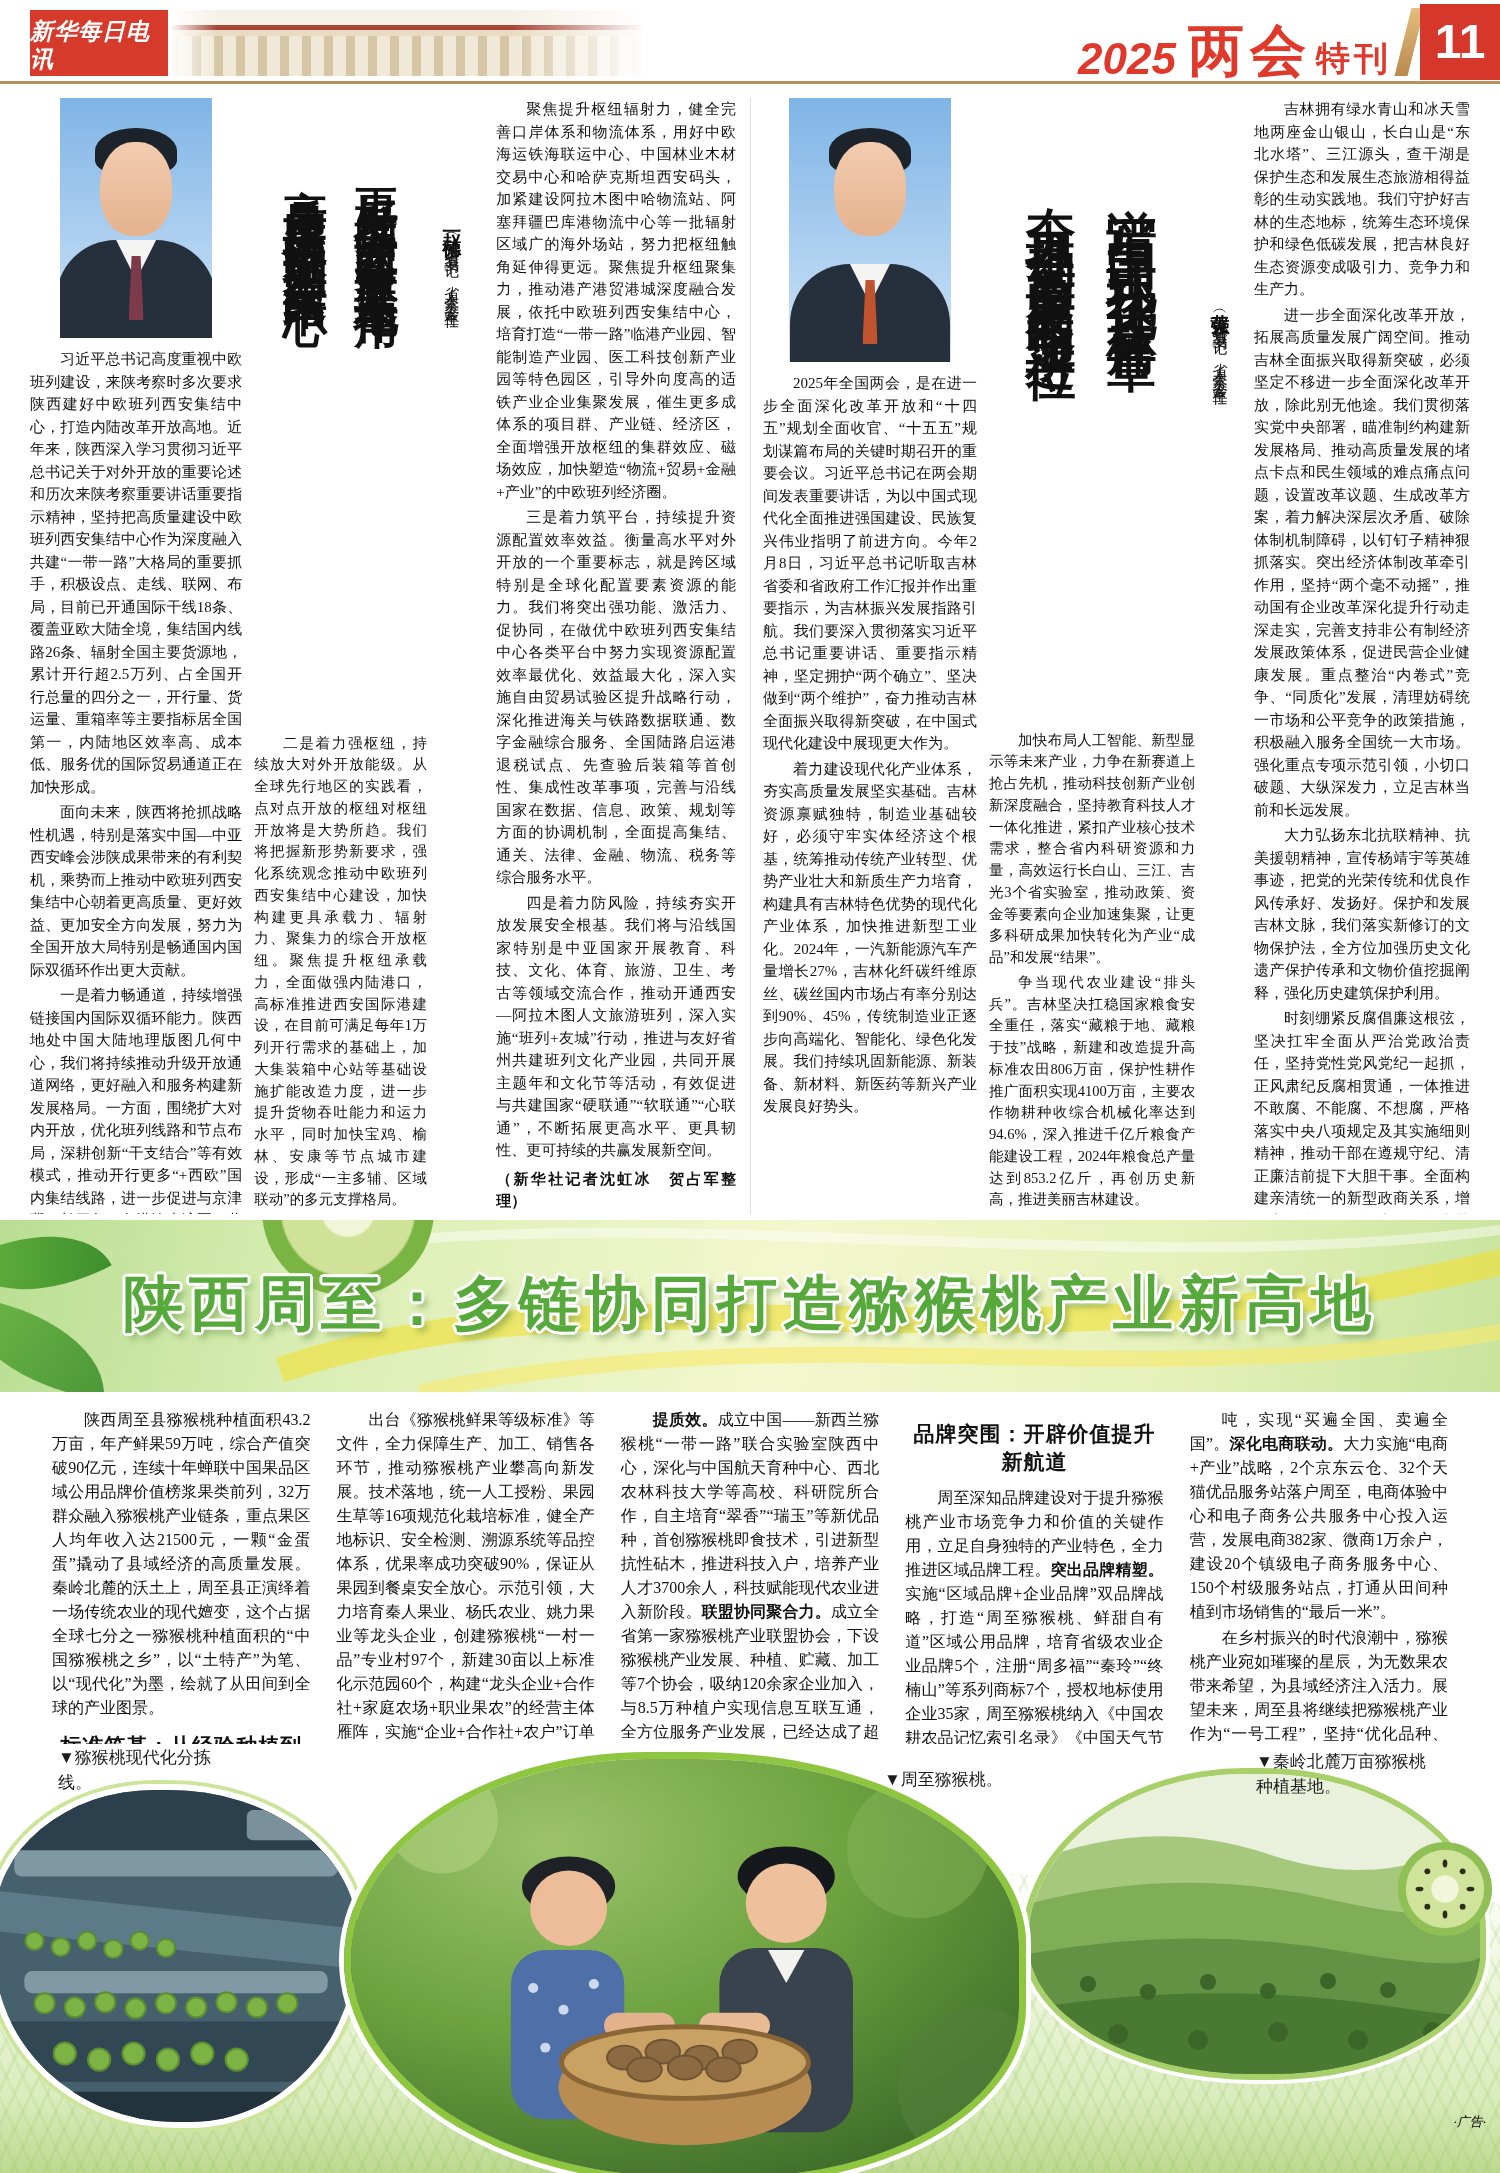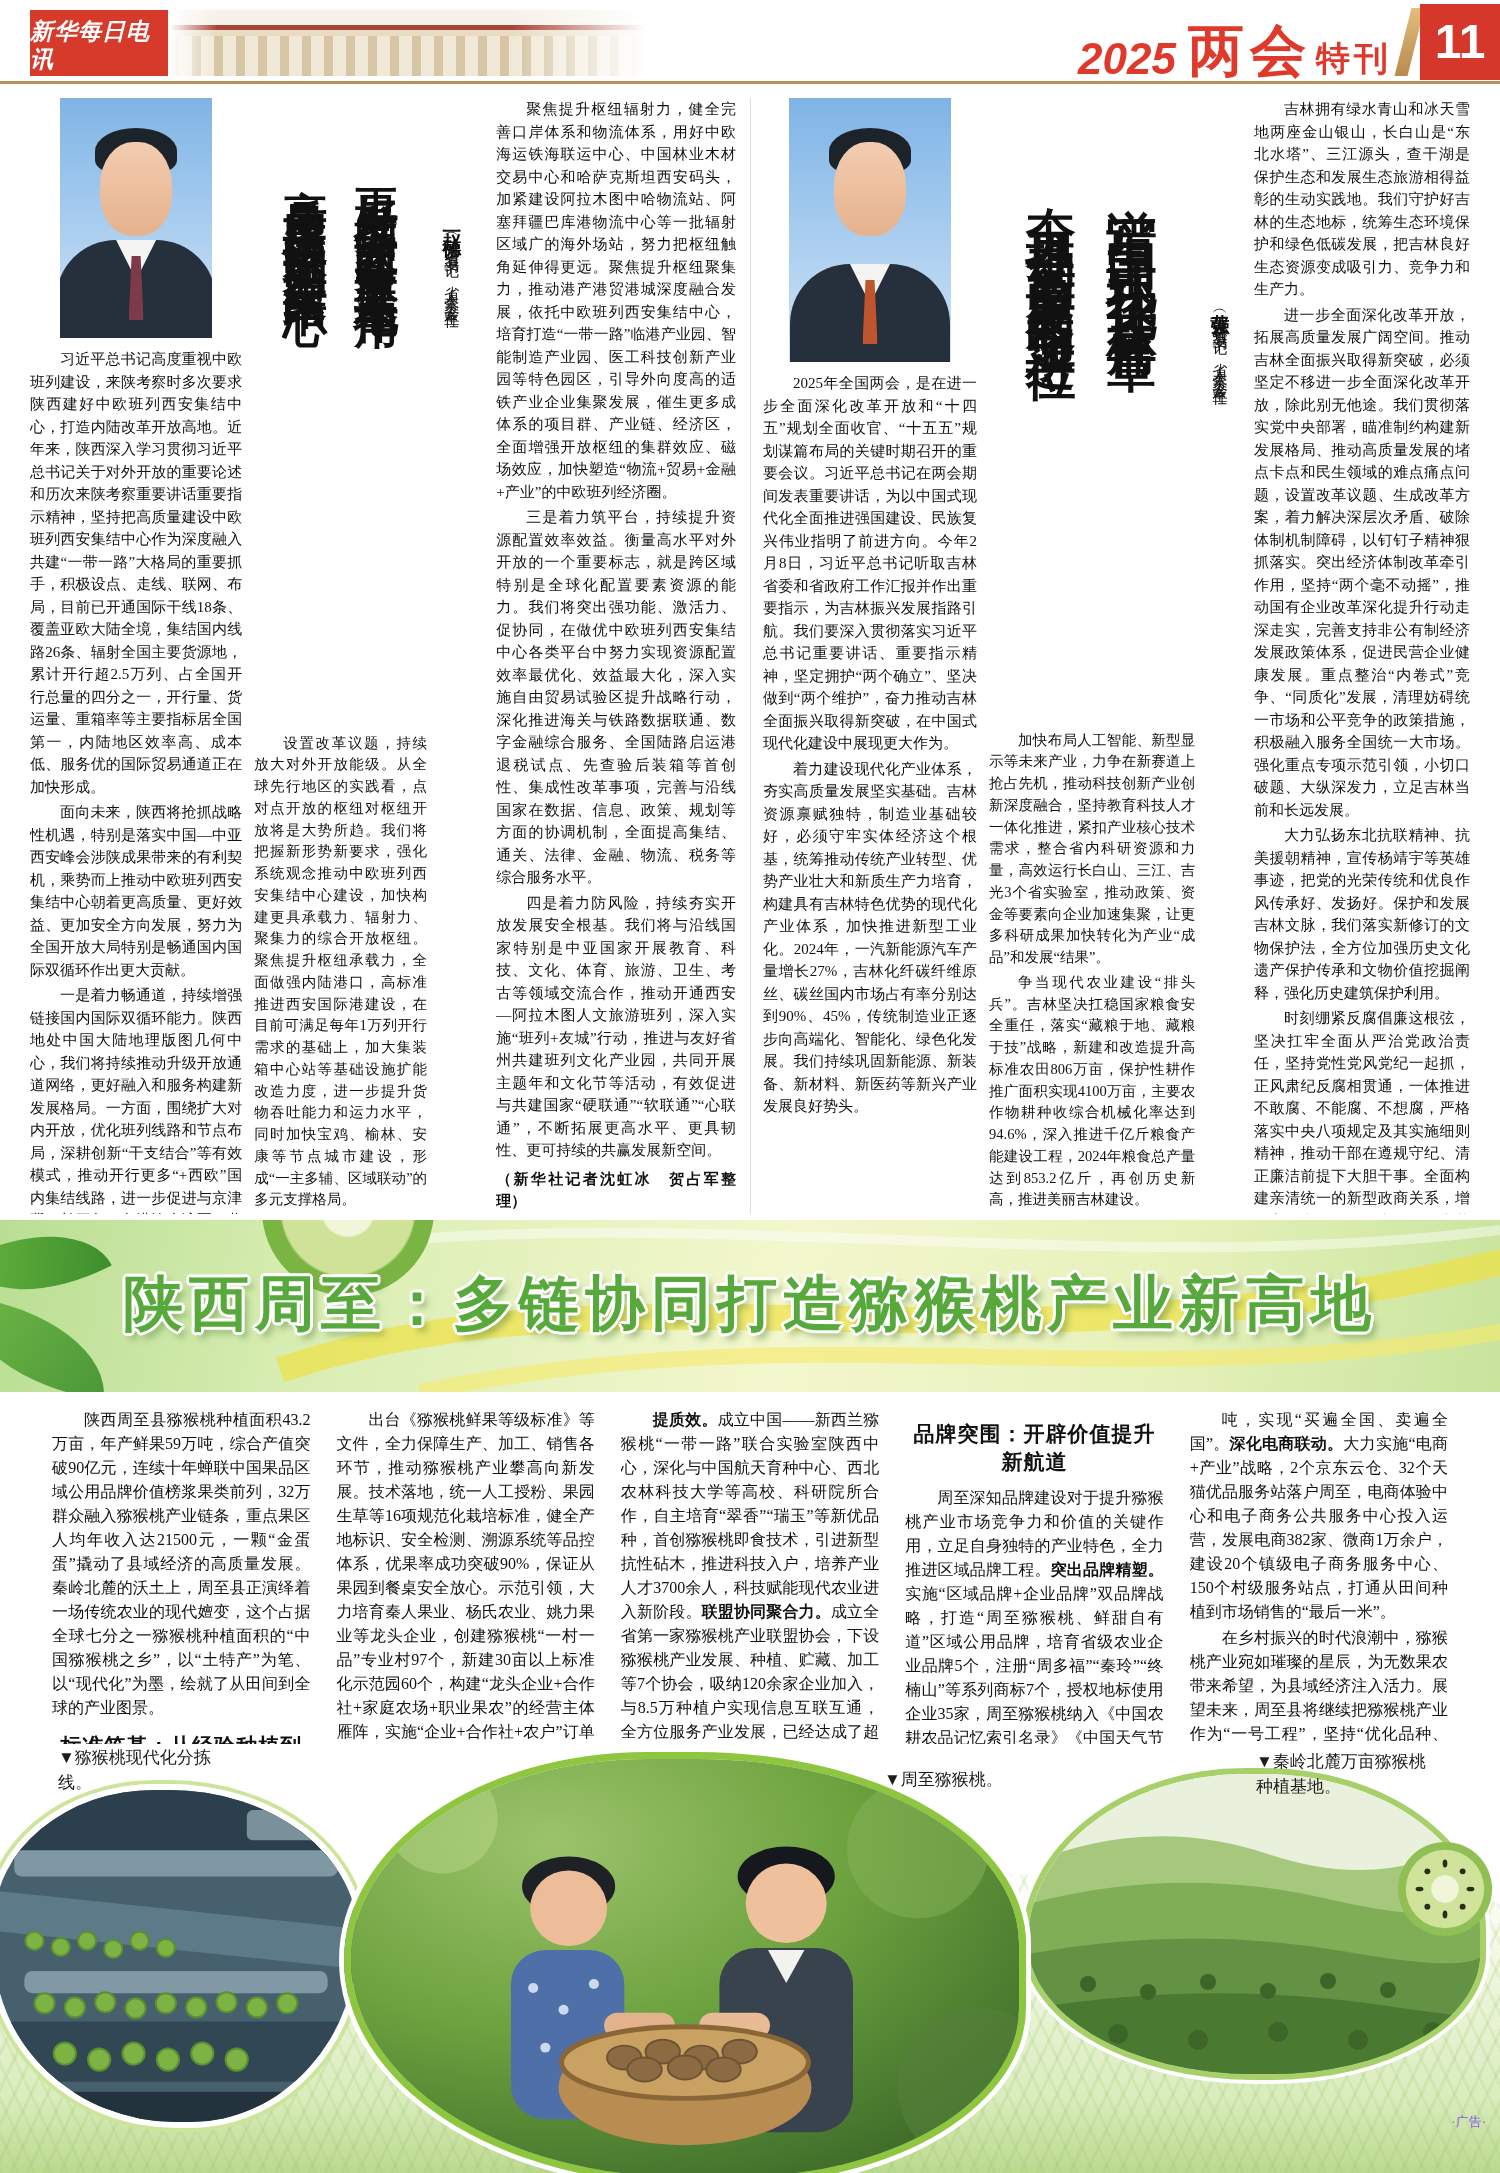--- a/index.html
+++ b/index.html
@@ -95,21 +95,21 @@
   .cap-right{left:1256px;top:6px;width:176px;}
   .ph{position:absolute;overflow:hidden;z-index:4;}
   .ph svg{display:block;width:100%;height:100%;}
   .ph-left{left:-12px;top:40px;width:364px;height:332px;border:6px solid #fff;
      border-radius:46% 54% 48% 52%/42% 46% 58% 54%;box-shadow:0 0 0 4px #cde49b;}
   .ph-center{left:344px;top:8px;width:668px;height:418px;border:7px solid #8ec63f;
      border-radius:48% 52% 46% 54%/52% 48% 44% 56%;box-shadow:0 0 0 5px #fff;z-index:5;}
   .ph-right{left:1022px;top:24px;width:452px;height:300px;border:6px solid #a8d06a;
      border-radius:50% 50% 48% 52%/58% 54% 42% 46%;box-shadow:0 0 0 4px #fff;}
   .kiwi-slice{position:absolute;left:1396px;top:96px;width:98px;height:98px;z-index:6;}
-  .ad{position:absolute;right:14px;bottom:42px;font-size:13px;color:#8b5cf6;z-index:7;}
+  .ad{position:absolute;right:14px;bottom:42px;font-size:13px;color:#000000;z-index:7;font-style:italic;}
 </style>
 </head>
 <body>
 
 <div class="page">
 
   <header class="hdr">
     <div class="masthead-box">
       <div class="masthead">新华每日电讯</div>
       <div class="m-date">2025年3月9日 星期日</div>
@@ -141,21 +141,21 @@
         <p>习近平总书记高度重视中欧班列建设，来陕考察时多次要求陕西建好中欧班列西安集结中心，打造内陆改革开放高地。近年来，陕西深入学习贯彻习近平总书记关于对外开放的重要论述和历次来陕考察重要讲话重要指示精神，坚持把高质量建设中欧班列西安集结中心作为深度融入共建“一带一路”大格局的重要抓手，积极设点、走线、联网、布局，目前已开通国际干线18条、覆盖亚欧大陆全境，集结国内线路26条、辐射全国主要货源地，累计开行超2.5万列、占全国开行总量的四分之一，开行量、货运量、重箱率等主要指标居全国第一，内陆地区效率高、成本低、服务优的国际贸易通道正在加快形成。</p>
         <p>面向未来，陕西将抢抓战略性机遇，特别是落实中国—中亚西安峰会涉陕成果带来的有利契机，乘势而上推动中欧班列西安集结中心朝着更高质量、更好效益、更加安全方向发展，努力为全国开放大局特别是畅通国内国际双循环作出更大贡献。</p>
         <p>一是着力畅通道，持续增强链接国内国际双循环能力。陕西地处中国大陆地理版图几何中心，我们将持续推动升级开放通道网络，更好融入和服务构建新发展格局。一方面，围绕扩大对内开放，优化班列线路和节点布局，深耕创新“干支结合”等有效模式，推动开行更多“+西欧”国内集结线路，进一步促进与京津冀、长三角、粤港澳大湾区、黄河流域省份等的互联互通。另一方面，围绕扩大对外开放，深度参与新亚欧陆海联运通道建设，向西连接中国—中亚—西亚经济走廊，积极推动跨里海国际运输走廊线路建设；向北依托中蒙俄经济走廊，拓展班列主干线路；向东衔接国际海运航线，有效联通全球港航体系；向南加强与西部陆海新通道的双向互动，打通更多出省出边出海通道，实现“东西南北”四向畅通，切实把陕西打造成国内大循环的重要支点、国内国际双循环的战略链接。</p>
       </div>
       <div class="col colMid colMid-l">
         <div class="headlines hls-left">
           <div class="hl">更好发挥国家向西开放重要基地作用</div>
           <div class="hl">高质量建设中欧班列西安集结中心</div>
         </div>
         <div class="under">
-          <p>设置改革议题，持续放大对外开放能级。从全球先行地区的实践看，点对点开放的枢纽对枢纽开放将是大势所趋。我们将把握新形势新要求，强化系统观念推动中欧班列西安集结中心建设，加快构建更具承载力、辐射力、聚集力的综合开放枢纽。聚焦提升枢纽承载力，全面做强内陆港口，高标准推进西安国际港建设，在目前可满足每年1万列开行需求的基础上，加大集装箱中心站等基础设施扩能改造力度，进一步提升货物吞吐能力和运力水平，同时加快宝鸡、榆林、安康等节点城市建设，形成“一主多辅、区域联动”的多元支撑格局。</p>
+          <p>二是着力强枢纽，持续放大对外开放能级。从全球先行地区的实践看，点对点开放的枢纽对枢纽开放将是大势所趋。我们将把握新形势新要求，强化系统观念推动中欧班列西安集结中心建设，加快构建更具承载力、辐射力、聚集力的综合开放枢纽。聚焦提升枢纽承载力，全面做强内陆港口，高标准推进西安国际港建设，在目前可满足每年1万列开行需求的基础上，加大集装箱中心站等基础设施扩能改造力度，进一步提升货物吞吐能力和运力水平，同时加快宝鸡、榆林、安康等节点城市建设，形成“一主多辅、区域联动”的多元支撑格局。</p>
         </div>
       </div>
       <div class="col colByl-l">
         <div class="byline byl-l"><b>赵一德</b><span>（陕西省委书记、省人大常委会主任）</span></div>
       </div>
       <div class="col colC-l">
         <p>聚焦提升枢纽辐射力，健全完善口岸体系和物流体系，用好中欧海运铁海联运中心、中国林业木材交易中心和哈萨克斯坦西安码头，加紧建设阿拉木图中哈物流站、阿塞拜疆巴库港物流中心等一批辐射区域广的海外场站，努力把枢纽触角延伸得更远。聚焦提升枢纽聚集力，推动港产港贸港城深度融合发展，依托中欧班列西安集结中心，培育打造“一带一路”临港产业园、智能制造产业园、医工科技创新产业园等特色园区，引导外向度高的适铁产业企业集聚发展，催生更多成体系的项目群、产业链、经济区，全面增强开放枢纽的集群效应、磁场效应，加快塑造“物流+贸易+金融+产业”的中欧班列经济圈。</p>
         <p>三是着力筑平台，持续提升资源配置效率效益。衡量高水平对外开放的一个重要标志，就是跨区域特别是全球化配置要素资源的能力。我们将突出强功能、激活力、促协同，在做优中欧班列西安集结中心各类平台中努力实现资源配置效率最优化、效益最大化，深入实施自由贸易试验区提升战略行动，深化推进海关与铁路数据联通、数字金融综合服务、全国陆路启运港退税试点、先查验后装箱等首创性、集成性改革事项，完善与沿线国家在数据、信息、政策、规划等方面的协调机制，全面提高集结、通关、法律、金融、物流、税务等综合服务水平。</p>
         <p>四是着力防风险，持续夯实开放发展安全根基。我们将与沿线国家特别是中亚国家开展教育、科技、文化、体育、旅游、卫生、考古等领域交流合作，推动开通西安—阿拉木图人文旅游班列，深入实施“班列+友城”行动，推进与友好省州共建班列文化产业园，共同开展主题年和文化节等活动，有效促进与共建国家“硬联通”“软联通”“心联通”，不断拓展更高水平、更具韧性、更可持续的共赢发展新空间。</p>
         <p class="attribution">（新华社记者沈虹冰　贺占军整理）</p>

